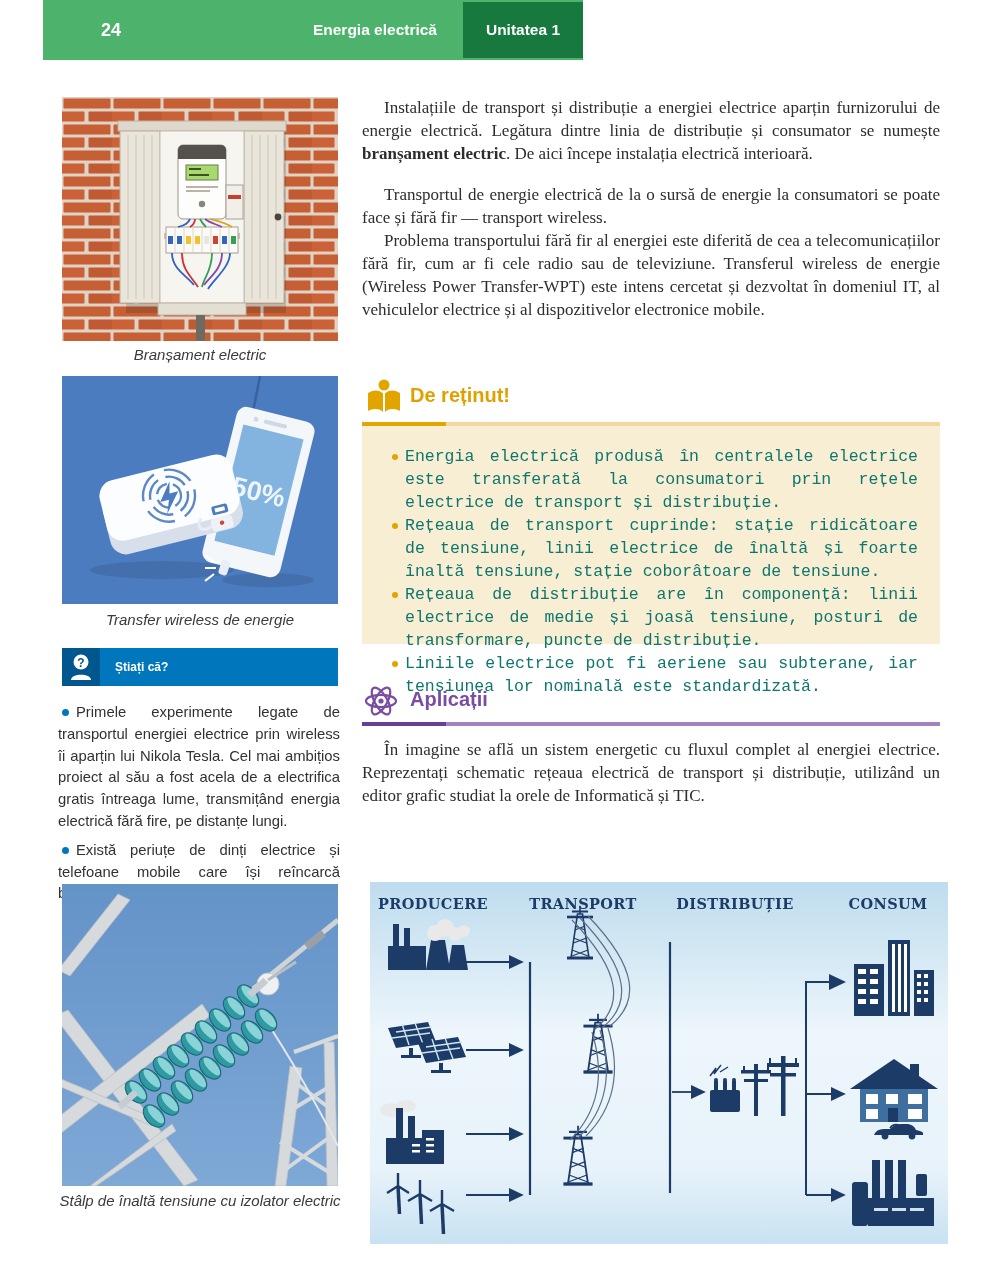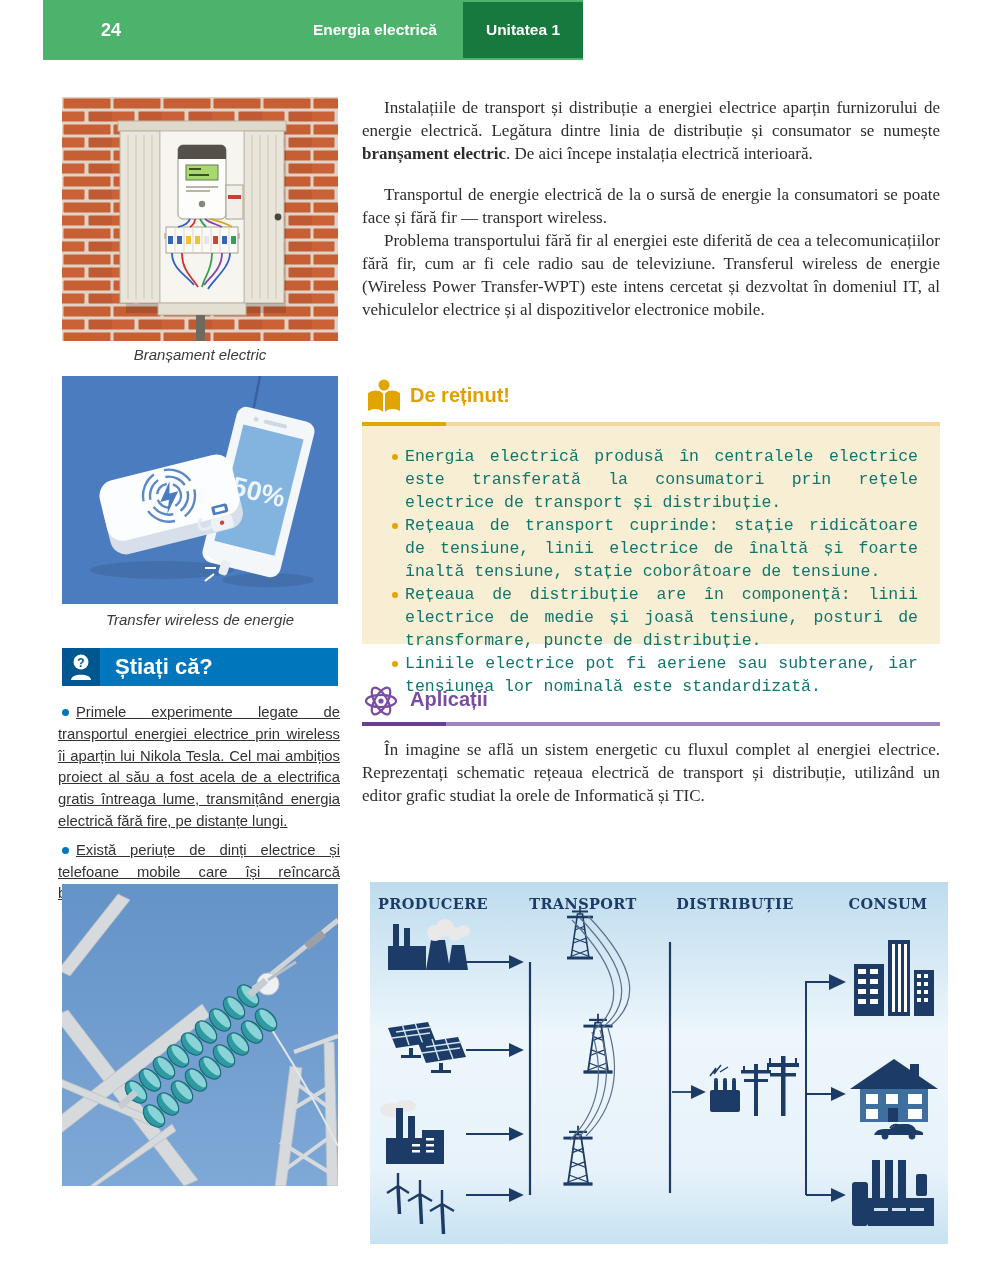--- a/index.html
+++ b/index.html
@@ -14,23 +14,23 @@
   .hdr .chap{color:#ffffff;font-size:15.5px;font-weight:bold;margin-right:26px;text-align:center;}
   .hdr .unit{width:120px;height:56px;background:#17793d;color:#ffffff;font-size:15.5px;
              font-weight:bold;display:flex;align-items:center;justify-content:center;}
 
   
   .photo{left:62px;width:276px;overflow:hidden;}
   .cap{left:50px;width:300px;text-align:center;font-style:italic;font-size:15px;color:#3a3a3a;}
 
   .stbar{left:62px;top:648px;width:276px;height:38px;display:flex;background:#0077bd;}
   .stbar .ibox{width:38px;height:38px;background:#00568f;display:flex;align-items:center;justify-content:center;}
-  .stbar .ttl{color:#ffffff;font-size:22px;font-weight:bold;display:flex;align-items:center;padding-left:15px;}
+  .stbar .ttl{color:#ffffff;font-size:12px;font-weight:bold;display:flex;align-items:center;padding-left:15px;}
   .sttxt{left:58px;top:702px;width:282px;font-size:14.8px;line-height:21.8px;color:#313131;text-align:justify;}
-  .sttxt p{margin:0 0 7px 0;text-decoration:underline;}
+  .sttxt p{margin:0 0 7px 0;}
   .bdot{display:inline-block;width:7px;height:7px;border-radius:50%;background:#0077bd;margin:0 7px 1px 4px;}
 
   
   .body-p{left:362px;width:578px;font-family:"Liberation Serif",serif;font-size:17px;
           line-height:23px;color:#2d2d2d;text-align:justify;text-indent:22px;margin:0;}
   .sect-title{font-size:20px;font-weight:bold;}
   .divider{left:362px;width:578px;height:4px;}
   .divider .seg{position:absolute;left:0;top:0;width:84px;height:4px;}
 
   .retbox{left:362px;top:426px;width:578px;height:218px;background:#f8eed3;box-sizing:border-box;
@@ -217,20 +217,21 @@
         <use href="#disc" transform="translate(176,160) rotate(48)"></use>
           <use href="#disc" transform="translate(190,148) rotate(48)"></use>
         <use href="#disc" transform="translate(204,136) rotate(48)"></use>
       </g>
       <circle cx="206" cy="100" r="11" fill="#eef1f3" stroke="#c2c7cc"></circle>
       <rect x="-4" y="-11" width="7" height="22" fill="#c6ccd1" transform="translate(196,104) rotate(48)"></rect>
       <rect x="-4" y="-11" width="7" height="22" fill="#c6ccd1" transform="translate(66,216) rotate(48)"></rect>
       <path d="M206,96 L234,78" stroke="#b9bec2" stroke-width="3" fill="none"></path>
     </svg>
   </div>
+  <div class="abs cap" style="top:1192px;">Stâlp de înaltă tensiune cu izolator electric</div>
 
   <p class="abs body-p" style="top:183px;">Transportul de energie electrică de la o sursă de energie la consumatori se poate face și fără fir — transport wireless.</p>
   <p class="abs body-p" style="top:96px;"><span>Instalațiile de transport și distribuție a energiei electrice aparțin furnizorului de energie electrică. Legătura dintre linia de distribuție și consumator se numește </span><b>branșament electric</b><span>. De aici începe instalația electrică interioară.</span></p>
   <p class="abs body-p" style="top:229px;">Problema transportului fără fir al energiei este diferită de cea a telecomunicațiilor fără fir, cum ar fi cele radio sau de televiziune. Transferul wireless de energie (Wireless Power Transfer-WPT) este intens cercetat și dezvoltat în domeniul IT, al vehiculelor electrice și al dispozitivelor electronice mobile.</p>
 
   <div class="abs" style="left:364px;top:378px;width:40px;height:40px;">
     <svg width="38" height="38" viewBox="0 0 38 38">
       <circle cx="20" cy="7" r="5.5" fill="#e2a500"></circle>
       <path d="M4,15 C10,11 16,12 19,15.5 L19,34 C16,30.5 10,30 4,33 Z" fill="#e2a500"></path>
       <path d="M36,15 C30,11 24,12 21,15.5 L21,34 C24,30.5 30,30 36,33 Z" fill="#e2a500"></path>

